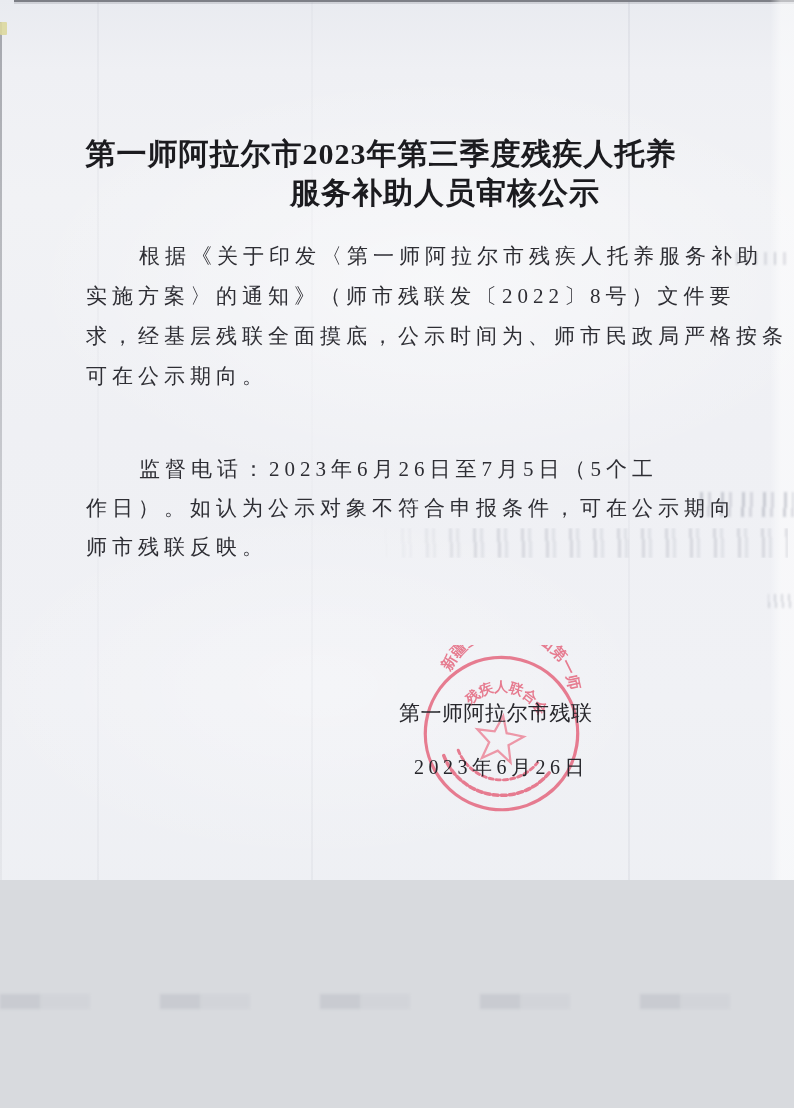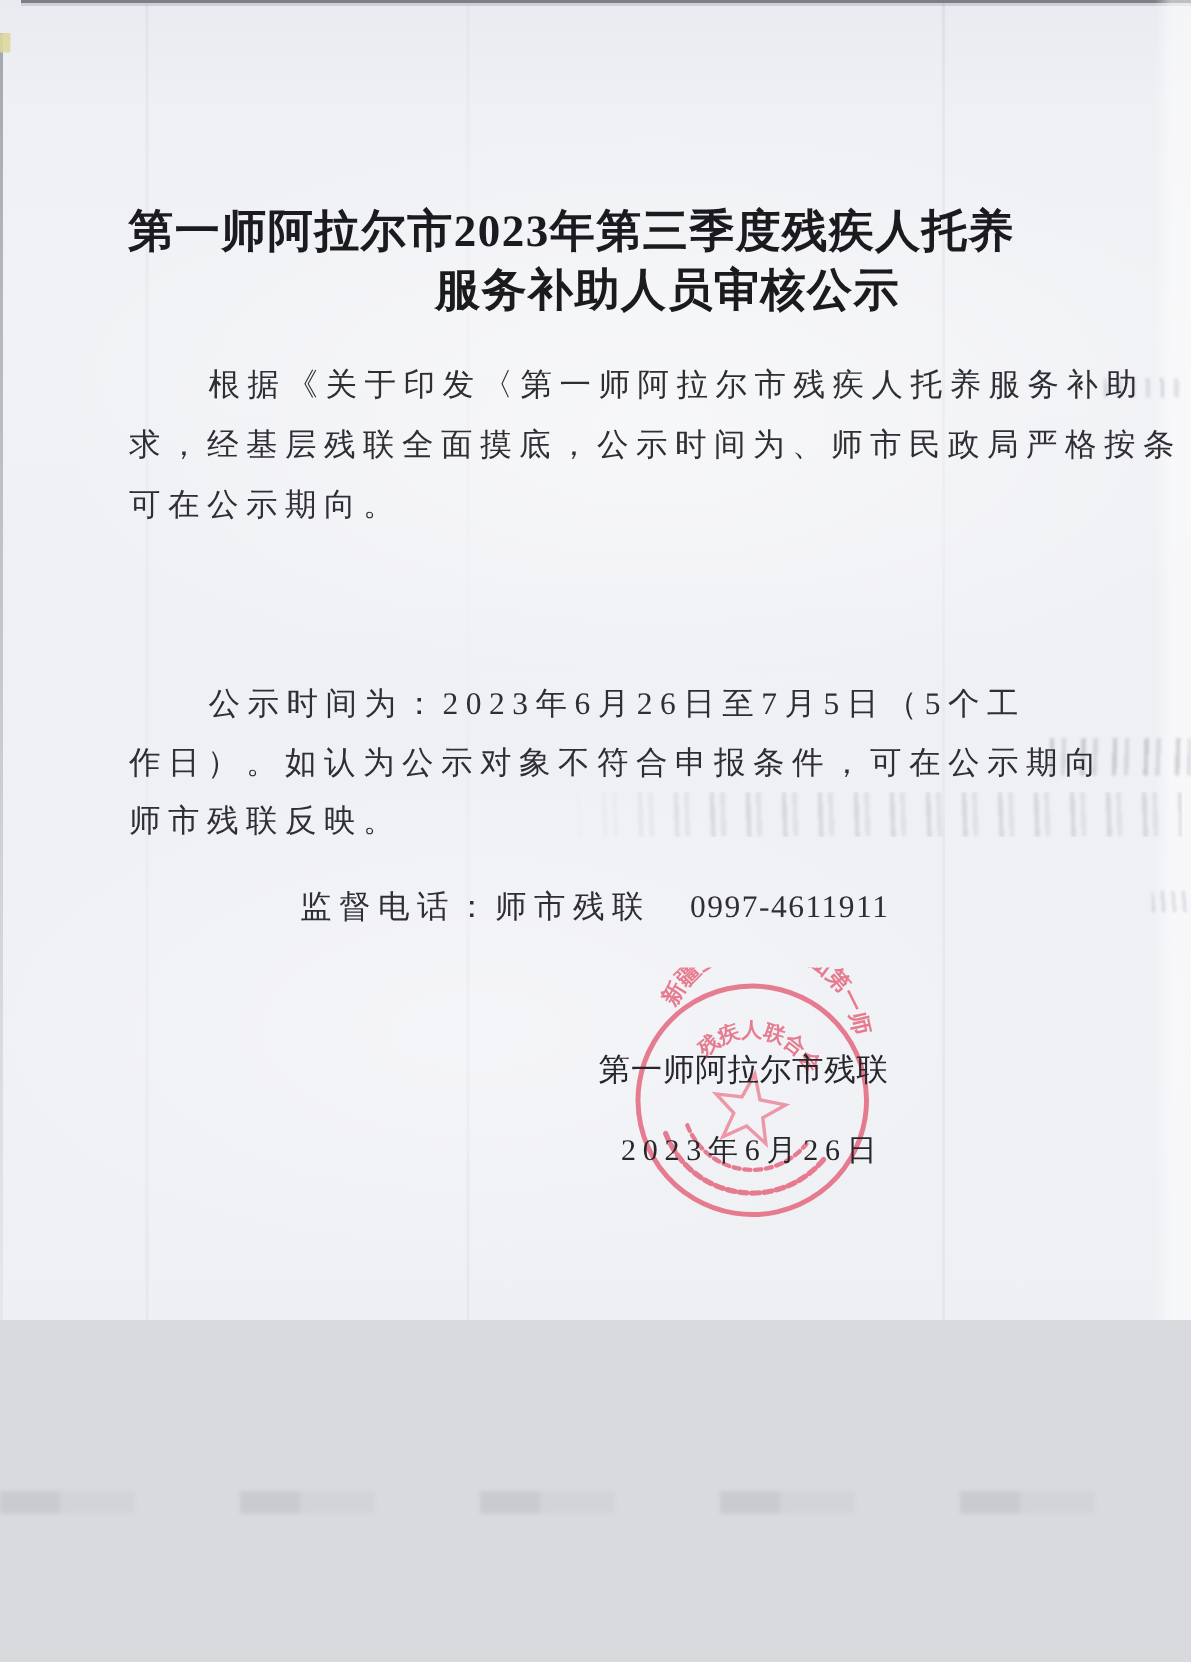--- a/index.html
+++ b/index.html
@@ -74,33 +74,31 @@
   <div class="smudge" id="smudge-b"></div>
   <div class="smudge" id="smudge-c"></div>
   <div class="smudge" id="smudge-d"></div>
   <div class="smudge" id="smudge-e"></div>
 
   <div class="title-line" id="title-1">第一师阿拉尔市2023年第三季度残疾人托养</div>
   <div class="title-line" id="title-2">服务补助人员审核公示</div>
 
   <div class="para" id="para-1">
     <div class="line first-line">根据《关于印发〈第一师阿拉尔市残疾人托养服务补助</div>
+    <div class="line">实施方案〉的通知》（师市残联发〔2022〕8号）文件要</div>
     <div class="line">求，经基层残联全面摸底，公示时间为、师市民政局严格按条</div>
     <div class="line">可在公示期向。</div>
   </div>
 
   <div class="para" id="para-2">
-    <div class="line first-line">公示时间为：2023年6月26日至7月5日（5个工</div>
+    <div class="line first-line">监督电话：2023年6月26日至7月5日（5个工</div>
     <div class="line">作日）。如认为公示对象不符合申报条件，可在公示期向</div>
     <div class="line">师市残联反映。</div>
   </div>
 
-  <div id="phone-line">
-    <span id="phone-label">监督电话：师市残联</span><span id="phone-number">0997-4611911</span>
-  </div>
 
   <svg id="official-seal" viewBox="0 0 170 170" width="175" height="175" xmlns="http://www.w3.org/2000/svg">
     <defs>
       <path id="arc-outer" d="M 26.7 68.2 A 61 61 0 1 1 143.3 68.2" fill="none"></path>
       <path id="arc-inner" d="M 49.5 65.5 A 41 41 0 0 1 120.5 65.5" fill="none"></path>
     </defs>
     <g transform="rotate(9 85 86)">
       <g fill="none" stroke="#e4627a">
         <circle cx="85" cy="86" r="74" stroke-width="3.2"></circle>
         <path d="M 33 116 A 60 60 0 0 0 137 116" stroke-width="3.4" stroke-dasharray="5 3" stroke-linecap="round"></path>

